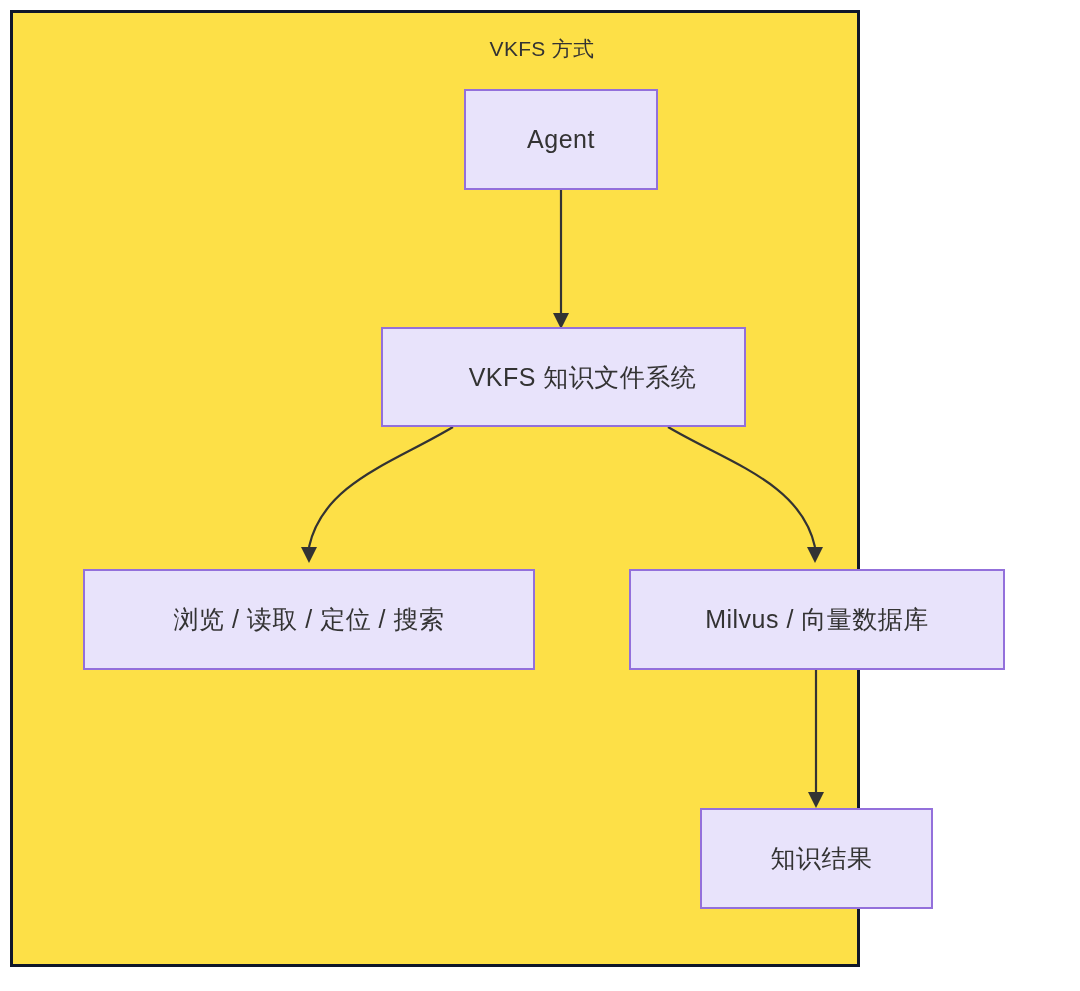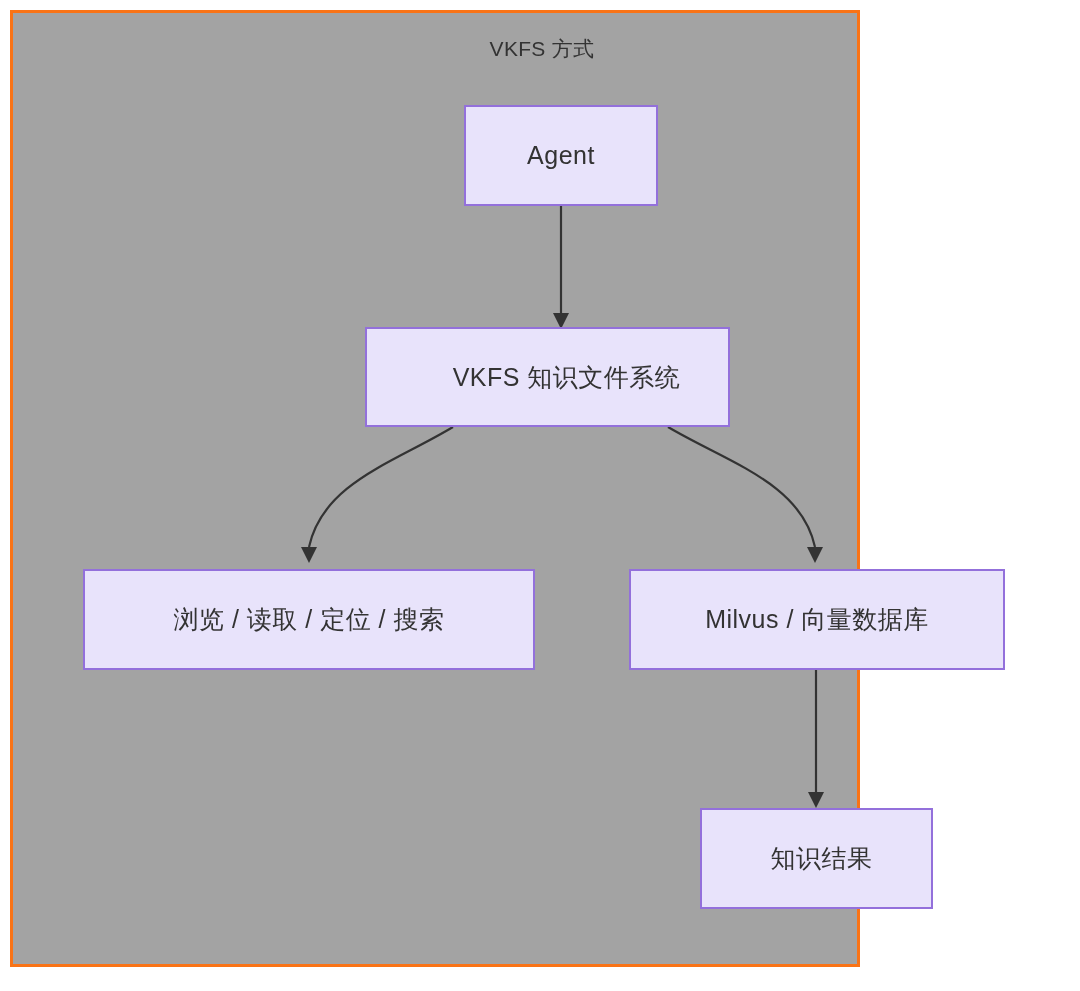--- a/index.html
+++ b/index.html
@@ -12,22 +12,22 @@
     height: 991px;
     font-family: "Liberation Sans", "DejaVu Sans", sans-serif;
     overflow: hidden;
   }
   #diagram-canvas {
     position: absolute;
     left: 10px;
     top: 10px;
     width: 850px;
     height: 957px;
-    background: #a3a3a3;
-    border: 3px solid #f97316;
+    background: #fde047;
+    border: 3px solid #0f172a;
     box-sizing: border-box;
   }
   #diagram-title {
     position: absolute;
     left: 0;
     top: 22px;
     width: 1058px;
     text-align: center;
     font-size: 21px;
     color: #333333;
@@ -39,22 +39,22 @@
     border: 2px solid #9370db;
     box-sizing: border-box;
     display: flex;
     align-items: center;
     justify-content: center;
     color: #333333;
     font-size: 25px;
     letter-spacing: 0.5px;
     white-space: nowrap;
   }
-  #node-agent      { left: 451px; top: 76px;  width: 194px; height: 101px; margin-top: 16px; }
-  #node-vkfs       { left: 352px; top: 314px; width: 365px; height: 100px; padding-left: 38px; }
+  #node-agent      { left: 451px; top: 76px;  width: 194px; height: 101px; }
+  #node-vkfs       { left: 368px; top: 314px; width: 365px; height: 100px; padding-left: 38px; }
   #node-browse     { left: 70px;  top: 556px; width: 452px; height: 101px; }
   #node-milvus     { left: 616px; top: 556px; width: 376px; height: 101px; }
   #node-result     { left: 687px; top: 795px; width: 233px; height: 101px; padding-left: 10px; }
   #edge-layer {
     position: absolute;
     left: 0; top: 0;
     width: 1058px; height: 957px;
     pointer-events: none;
   }
   .edge-path {

